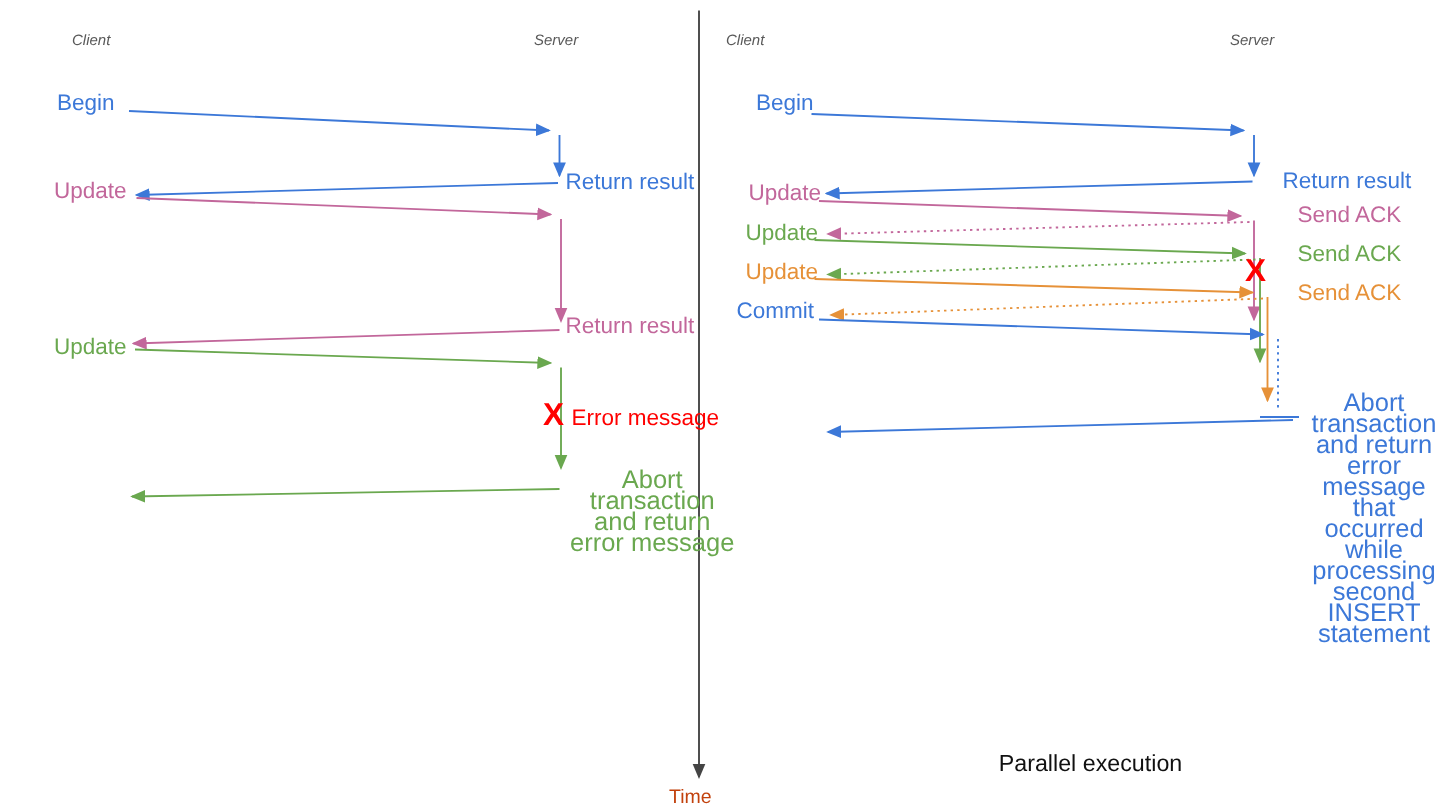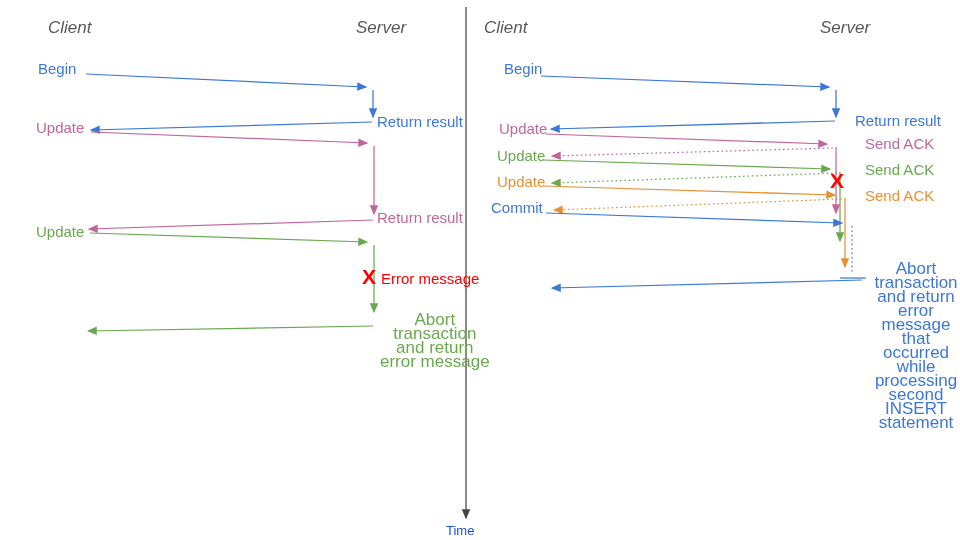--- a/index.html
+++ b/index.html
@@ -14,25 +14,25 @@
   .st-green{stroke:#6aa84f}
   .st-orange{stroke:#e69138}
   .st-axis{stroke:#444444;stroke-width:1.1}
   .dash{stroke-dasharray:1.6 2.8;stroke-width:1.05}
   .lbl{position:absolute;font-size:15px;white-space:nowrap;line-height:15px;}
   .c-blue{color:#3c78d8}
   .c-pink{color:#c2679b}
   .c-green{color:#6aa84f}
   .c-orange{color:#e69138}
   .c-red{color:#ff0000}
-  .hdr{font-style:italic;font-size:17px;color:#595959;}
+  .hdr{font-style:italic;font-size:10px;color:#595959;}
   .cap{font-size:15.5px;color:#111111;text-align:center;}
   .multi{white-space:pre-line;font-size:17px;line-height:14px;text-align:center;}
   .xmark{font-weight:bold;font-size:21px;line-height:21px;}
-  .timelbl{font-size:13px;color:#1d4ed8;}
+  .timelbl{font-size:13px;color:#c2410c;}
 </style>
 </head>
 <body>
 
 <div id="stage">
 
   <svg id="wires" viewBox="0 0 960 540" xmlns="http://www.w3.org/2000/svg">
     <defs>
       <marker id="arr-blue" markerWidth="8" markerHeight="8" refX="7" refY="4" orient="auto">
         <path d="M0,0.6 L8,4 L0,7.4 z" fill="#3c78d8"></path>
@@ -112,16 +112,17 @@
   <div class="lbl c-blue multi" style="left:872px;top:262px">Abort
 transaction
 and return
 error message
 that occurred
 while
 processing
 second
 INSERT
 statement</div>
+  <div class="lbl cap" style="left:602px;top:502px;width:250px">Parallel execution</div>
 
   <div class="lbl timelbl" style="left:446px;top:523px">Time</div>
 
 </div>
 
 </body></html>

